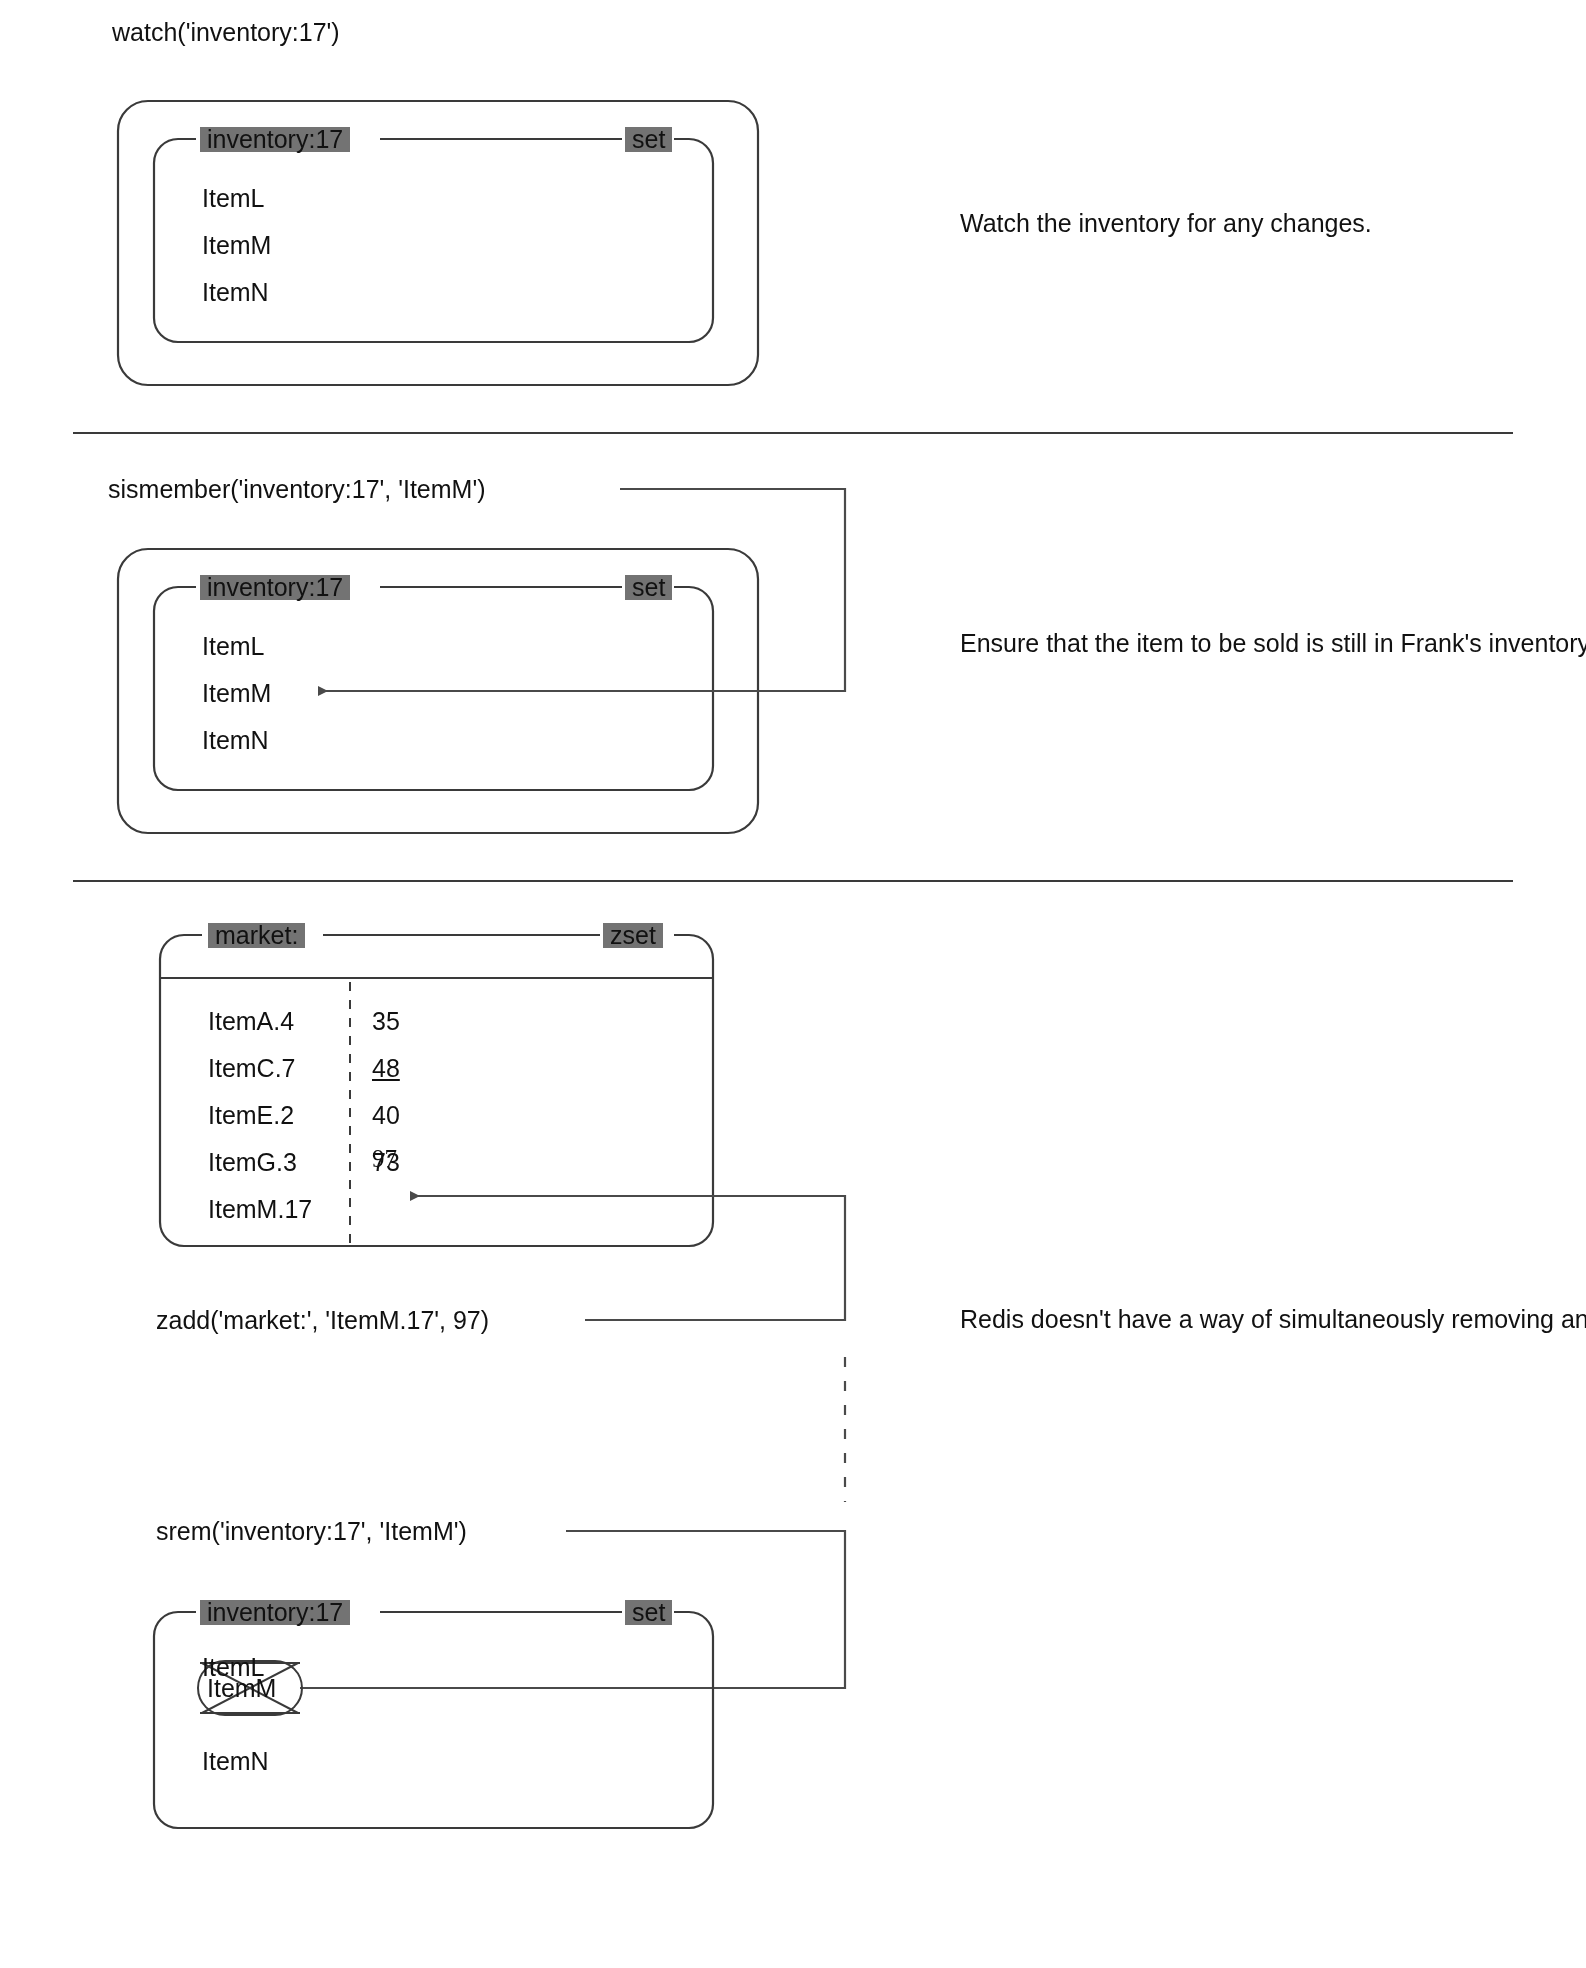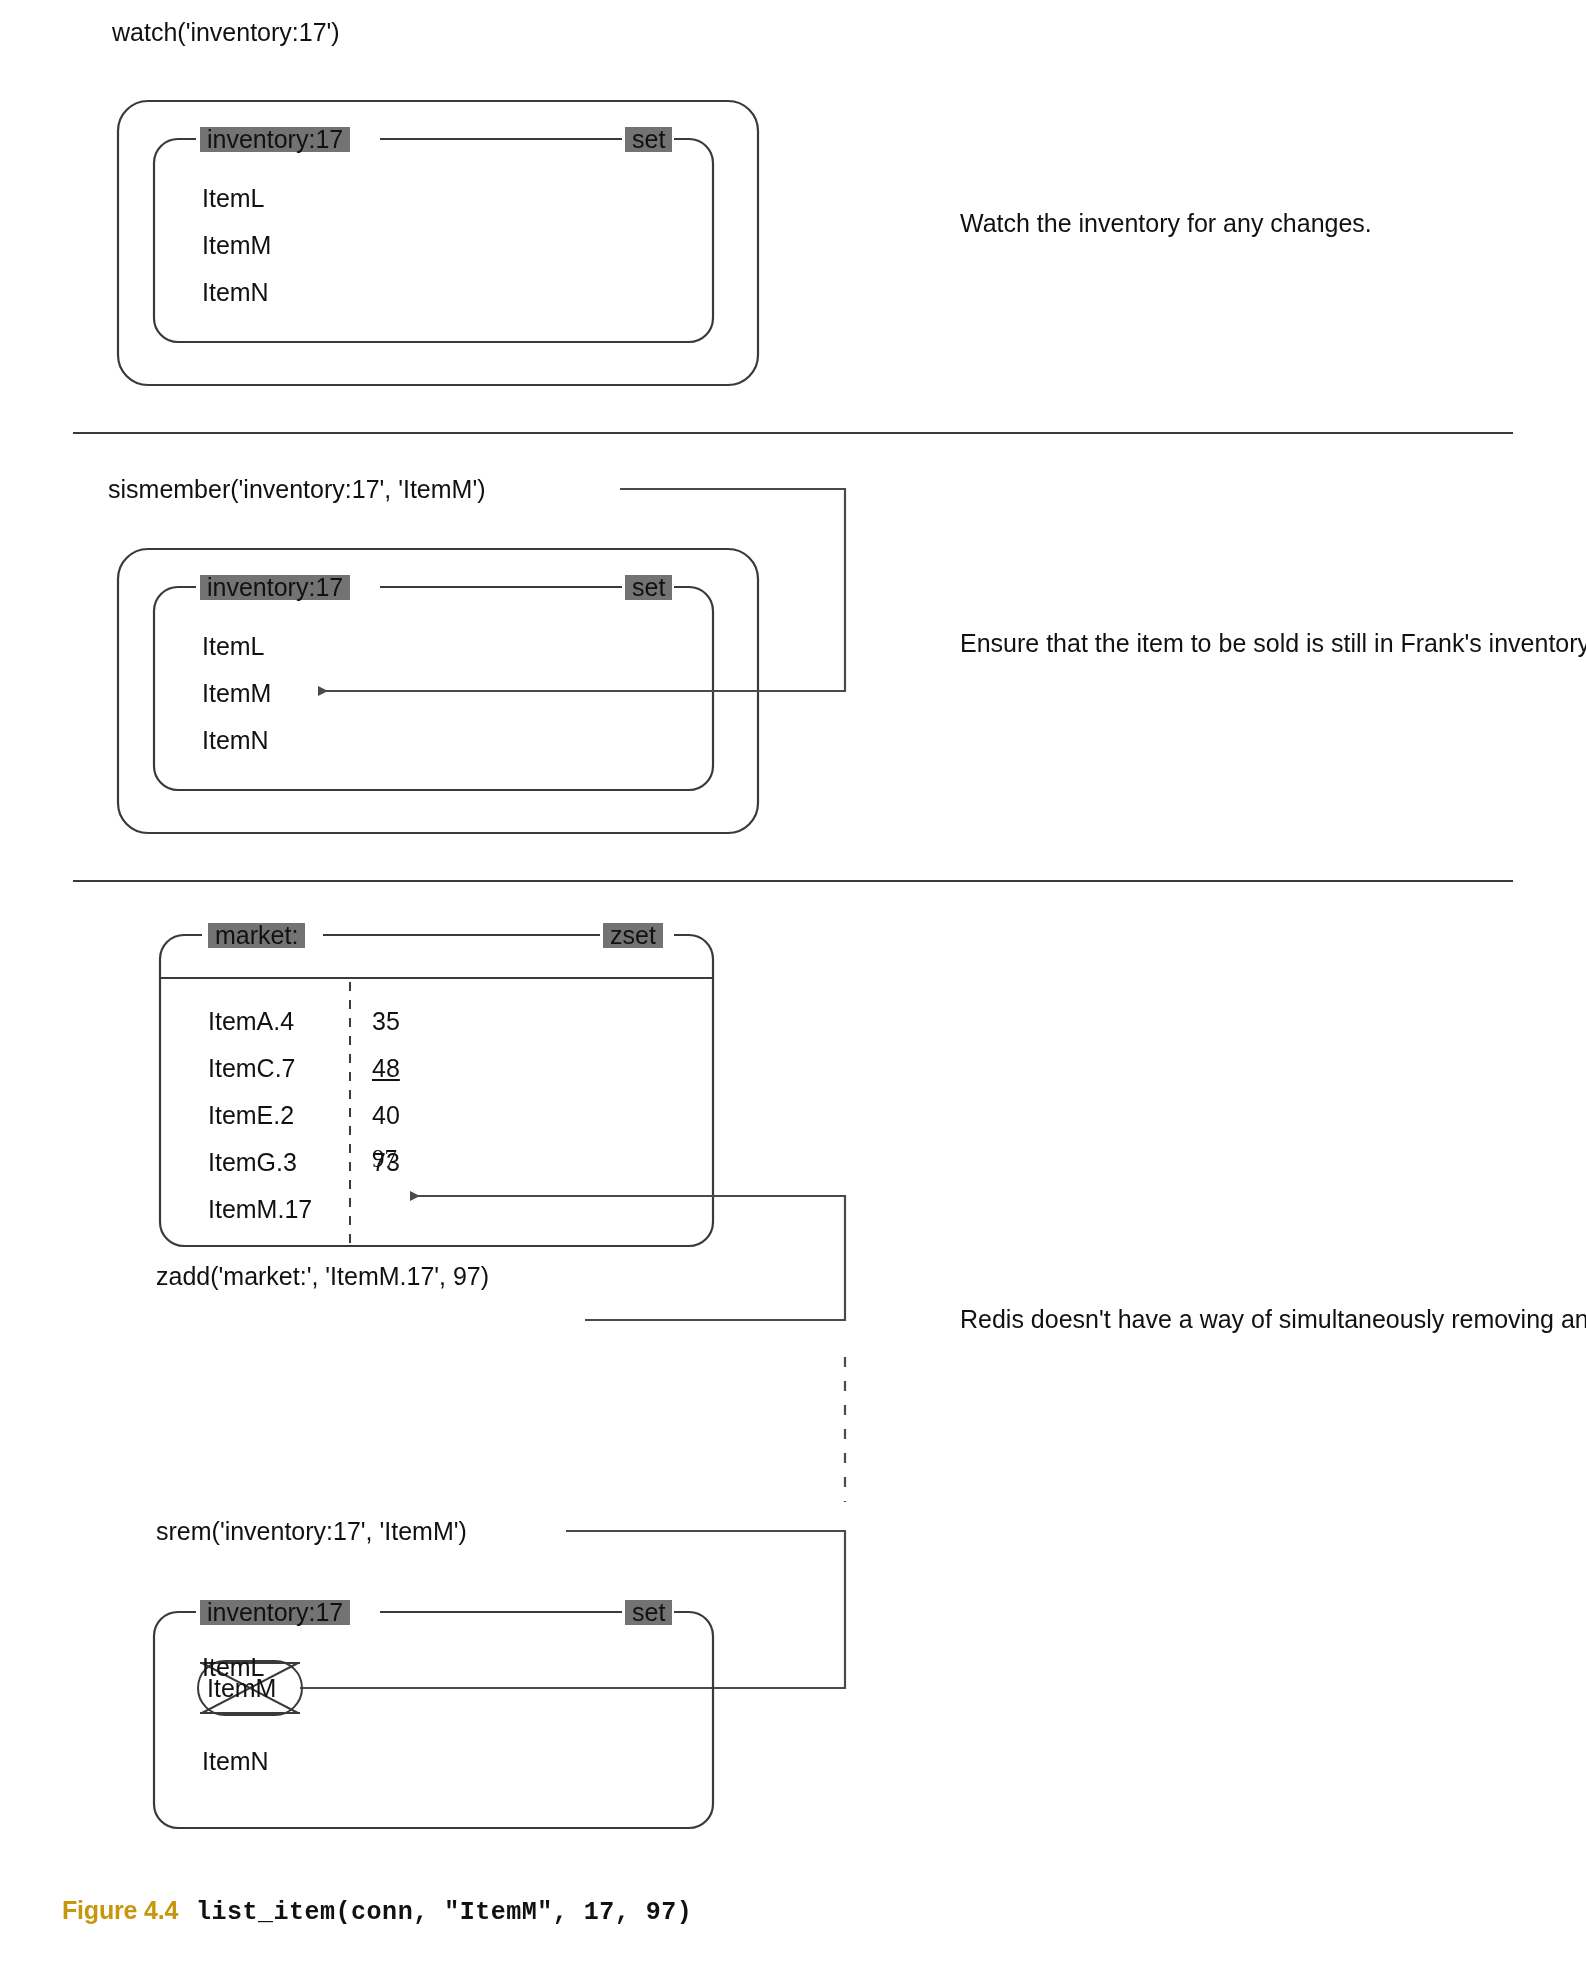--- a/index.html
+++ b/index.html
@@ -107,31 +107,27 @@
   <div class="txt member" style="left:208px;top:1103px;">ItemE.2</div>
   <div class="txt member" style="left:208px;top:1150px;">ItemG.3</div>
   <div class="txt member" style="left:208px;top:1197px;">ItemM.17</div>
 
   <div class="txt score" style="left:372px;top:1009px;">35</div>
   <div class="txt score" style="left:372px;top:1056px;text-decoration:underline;">48</div>
   <div class="txt score" style="left:372px;top:1103px;">40</div>
   <div class="txt score" style="left:372px;top:1150px;">73</div>
   <div class="txt score" style="left:372px;top:1146px;font-family:Liberation Serif, serif;">97</div>
 
-  <div class="txt cmd" style="left:156px;top:1264px;">zadd('market:', 'ItemM.17', 97)</div>
+  <div class="txt cmd" style="left:156px;top:1308px;">zadd('market:', 'ItemM.17', 97)</div>
 
   <div class="txt annot" style="left:960px;top:1303px;">Redis doesn't have a way of simultaneously removing an item from a SET and adding it to a ZSET while also changing the item's name, so we need to use two commands to perform the operation.</div>
 
   <div class="txt cmd" style="left:156px;top:1519px;">srem('inventory:17', 'ItemM')</div>
 
   <div class="txt boxlabel" style="left:200px;top:1600px;">inventory:17</div>
   <div class="txt boxlabel" style="left:625px;top:1600px;">set</div>
 
   <div class="txt member" style="left:202px;top:1655px;">ItemL</div>
   <div class="txt member" style="left:207px;top:1676px;">ItemM</div>
   <div class="txt member" style="left:202px;top:1749px;">ItemN</div>
 
-  <div class="capwrap">
-    <span class="figno" style="color: rgb(200, 150, 12);">Figure 4.4</span>
-    <span class="capcode">list_item(conn, "ItemM", 17, 97)</span>
-  </div>
 
 </div>
 
 </body></html>

